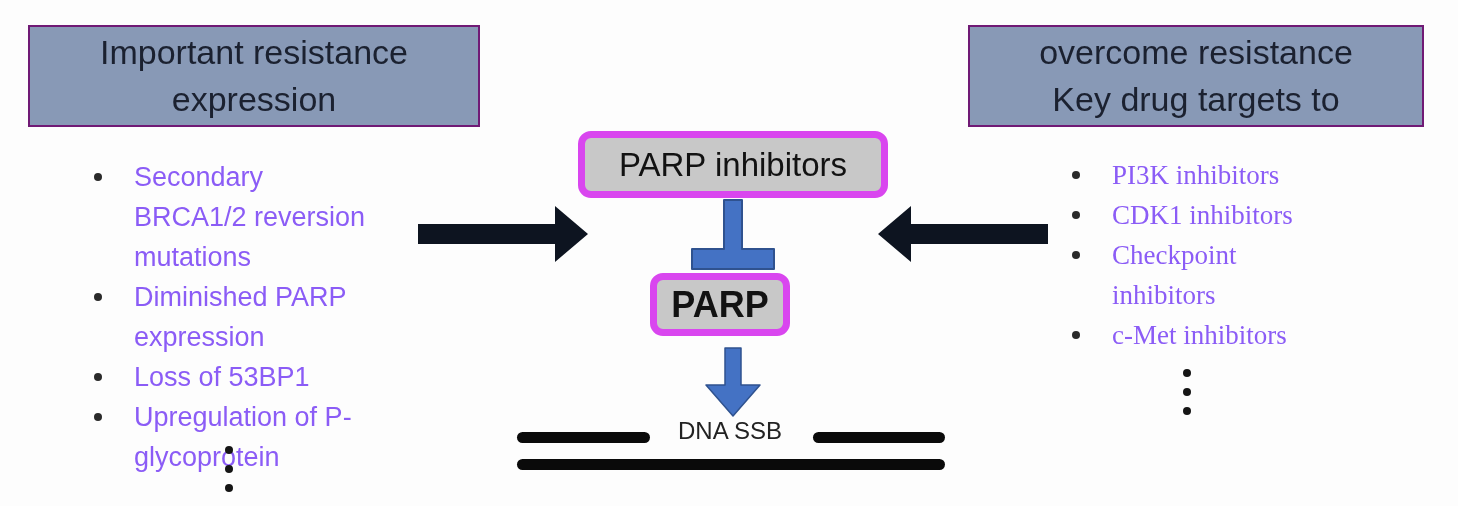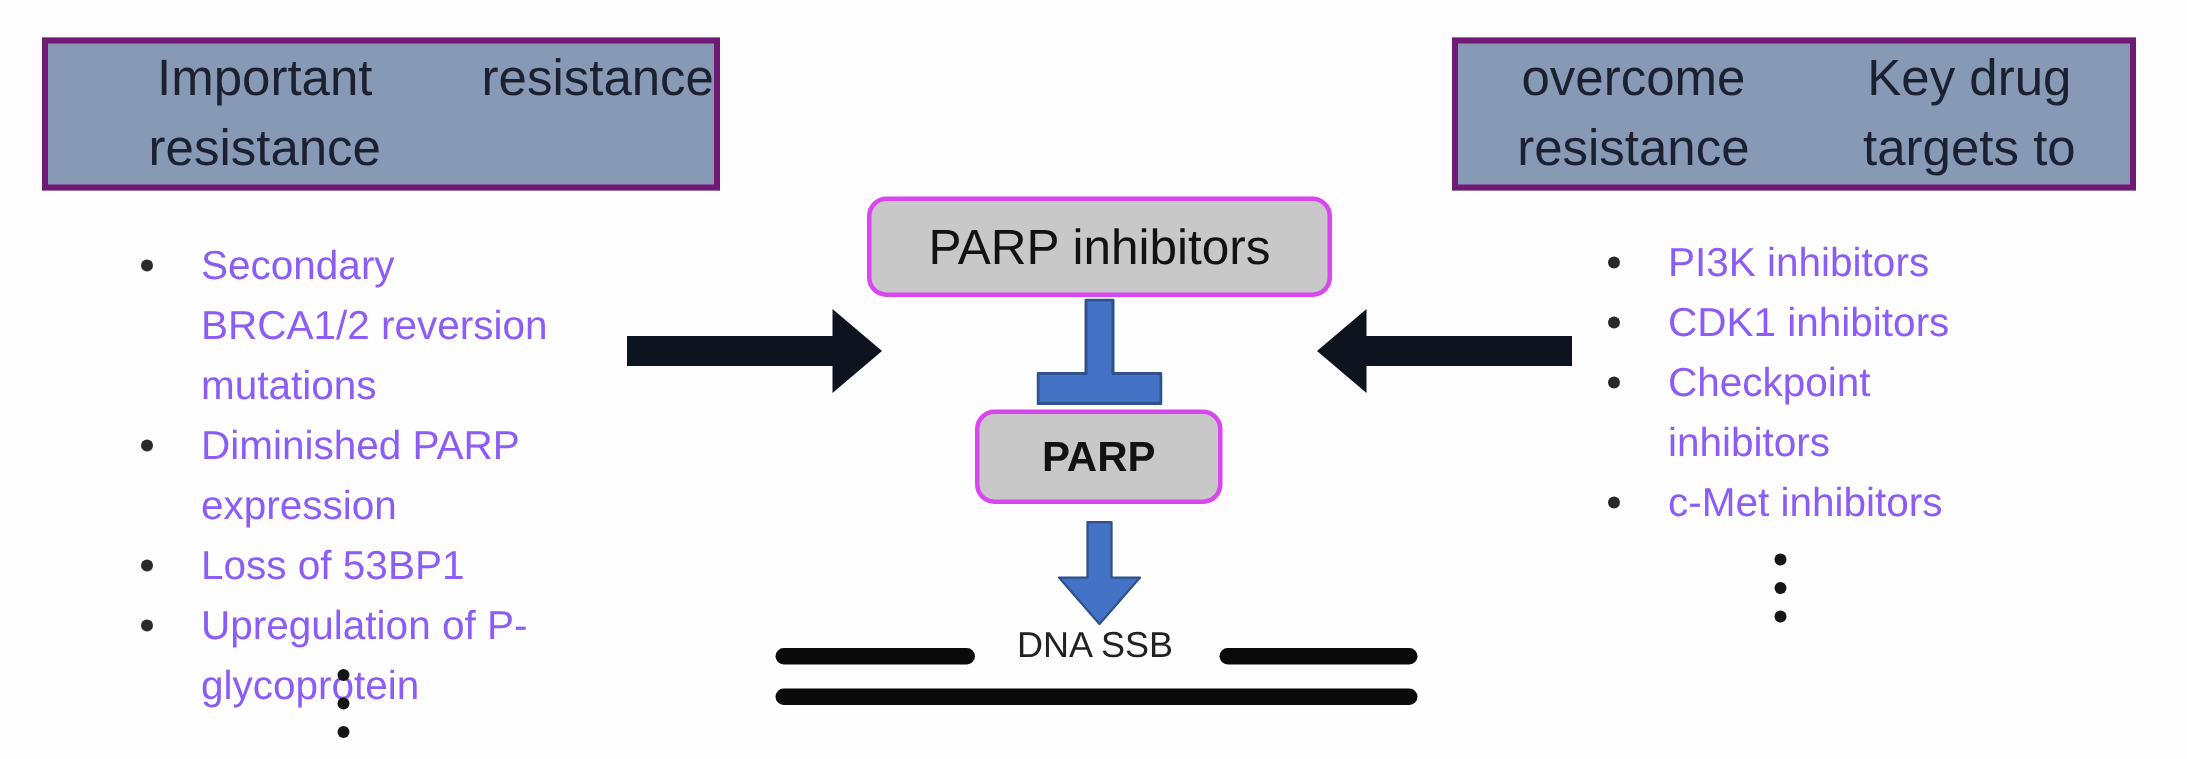--- a/index.html
+++ b/index.html
@@ -9,45 +9,45 @@
     height: 506px;
     background: #fdfdfd;
     font-family: "Liberation Sans", sans-serif;
     overflow: hidden;
   }
 
   
   .panel {
     position: absolute;
     background: #8899B6;
-    border: 4px solid #701a75;
+    border: 2px solid #701a75;
     color: #1B2130;
     font-size: 34px;
     line-height: 47px;
     text-align: center;
     display: flex;
-    flex-direction: row;
+    flex-direction: column;
     justify-content: center;
     box-sizing: border-box;
   }
   .panel span { display: block; }
   .panel-left  { left: 28px;  top: 25px; width: 452px; height: 102px; }
   .panel-right { left: 968px; top: 25px; width: 456px; height: 102px; }
 
   
   .blist {
     position: absolute;
     margin: 0; padding: 0;
     list-style: none;
     font-size: 27px;
     line-height: 40px;
     color: #8b5cf6;
   }
   .blist-left  { left: 88px;   top: 157px; width: 292px; }
-  .blist-right { left: 1066px; top: 155px; width: 266px; }
+  .blist-right { left: 1066px; top: 155px; width: 266px; font-family: Liberation Serif, serif; }
   .blist li {
     position: relative;
     padding-left: 46px;
   }
   .blist li::before {
     content: "";
     position: absolute;
     left: 6px; top: 16px;
     width: 8px; height: 8px;
     border-radius: 50%;
@@ -72,30 +72,30 @@
 
   
   .harrow { position: absolute; width: 170px; height: 60px; }
   .harrow-left  { left: 418px; top: 204px; }
   .harrow-right { left: 878px; top: 204px; transform: scaleX(-1); }
 
   
   .gbox {
     position: absolute;
     background: #C8C8C8;
-    border: 3px solid #d946ef;
+    border: 7px solid #d946ef;
     border-radius: 13px;
     color: #121212;
     display: flex;
     align-items: center;
     justify-content: center;
     box-sizing: border-box;
   }
   .gbox-top  { left: 578px; top: 131px; width: 310px; height: 67px; font-size: 33px; }
-  .gbox-parp { left: 650px; top: 273px; width: 165px; height: 63px; font-size: 28px; font-weight: bold; }
+  .gbox-parp { left: 650px; top: 273px; width: 140px; height: 63px; font-size: 36px; font-weight: bold; }
 
   
   .tbar   { position: absolute; left: 691px; top: 199px; width: 84px; height: 71px; }
   .varrow { position: absolute; left: 705px; top: 347px; width: 56px; height: 70px; }
 
   
   .dna-label {
     position: absolute;
     left: 650px; top: 417px; width: 160px;
     text-align: center;
@@ -112,21 +112,21 @@
   .strand-top-right { left: 813px; top: 432px; width: 132px; }
   .strand-bottom    { left: 517px; top: 459px; width: 428px; }
 </style>
 </head>
 <body>
 
 <div class="canvas">
 
   <div class="panel panel-left">
     <span>Important resistance</span>
-    <span>resistance</span>
+    <span>expression</span>
   </div>
 
   <ul class="blist blist-left">
 
       <li class="blist-item">Secondary BRCA1/2 reversion mutations</li>
 
       <li class="blist-item">Diminished PARP expression</li>
 
       <li class="blist-item">Loss of 53BP1</li>
 

